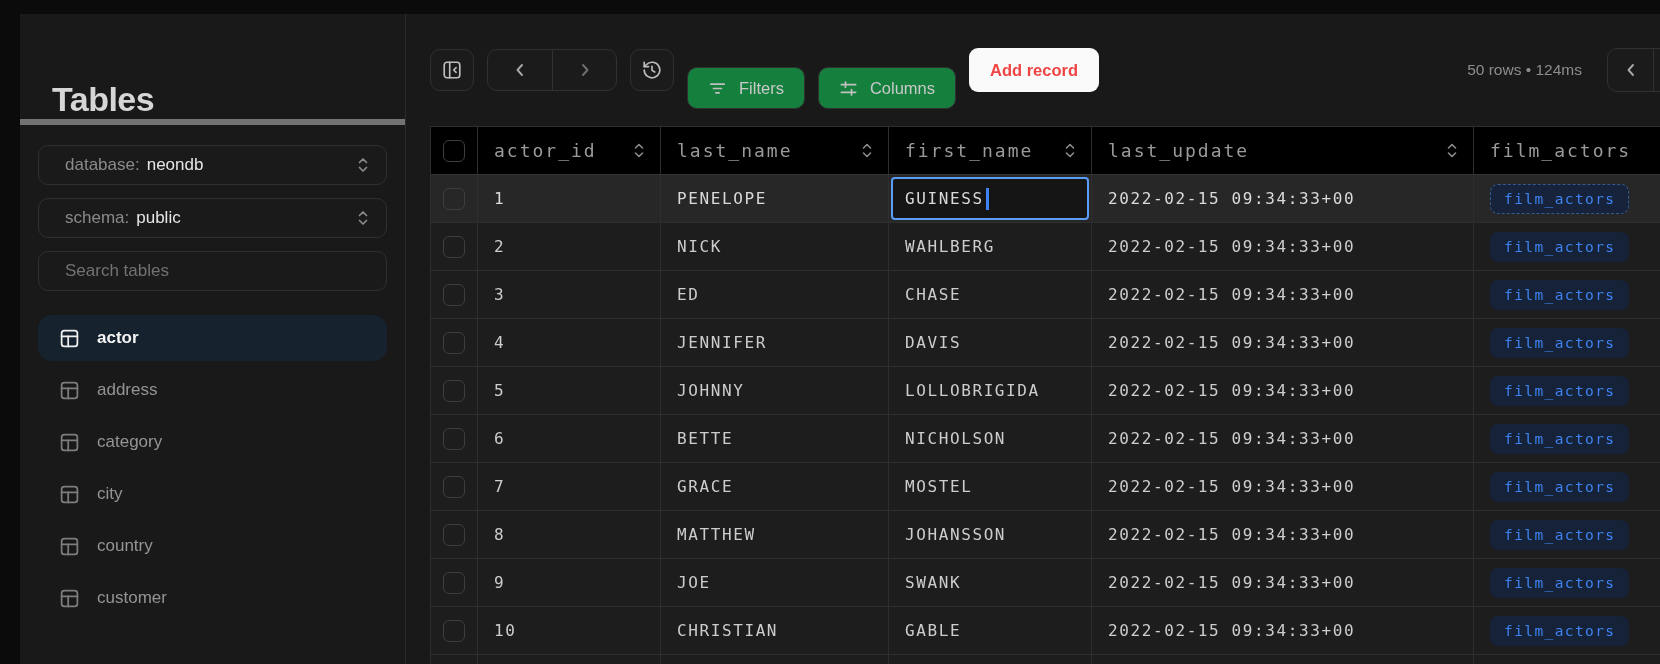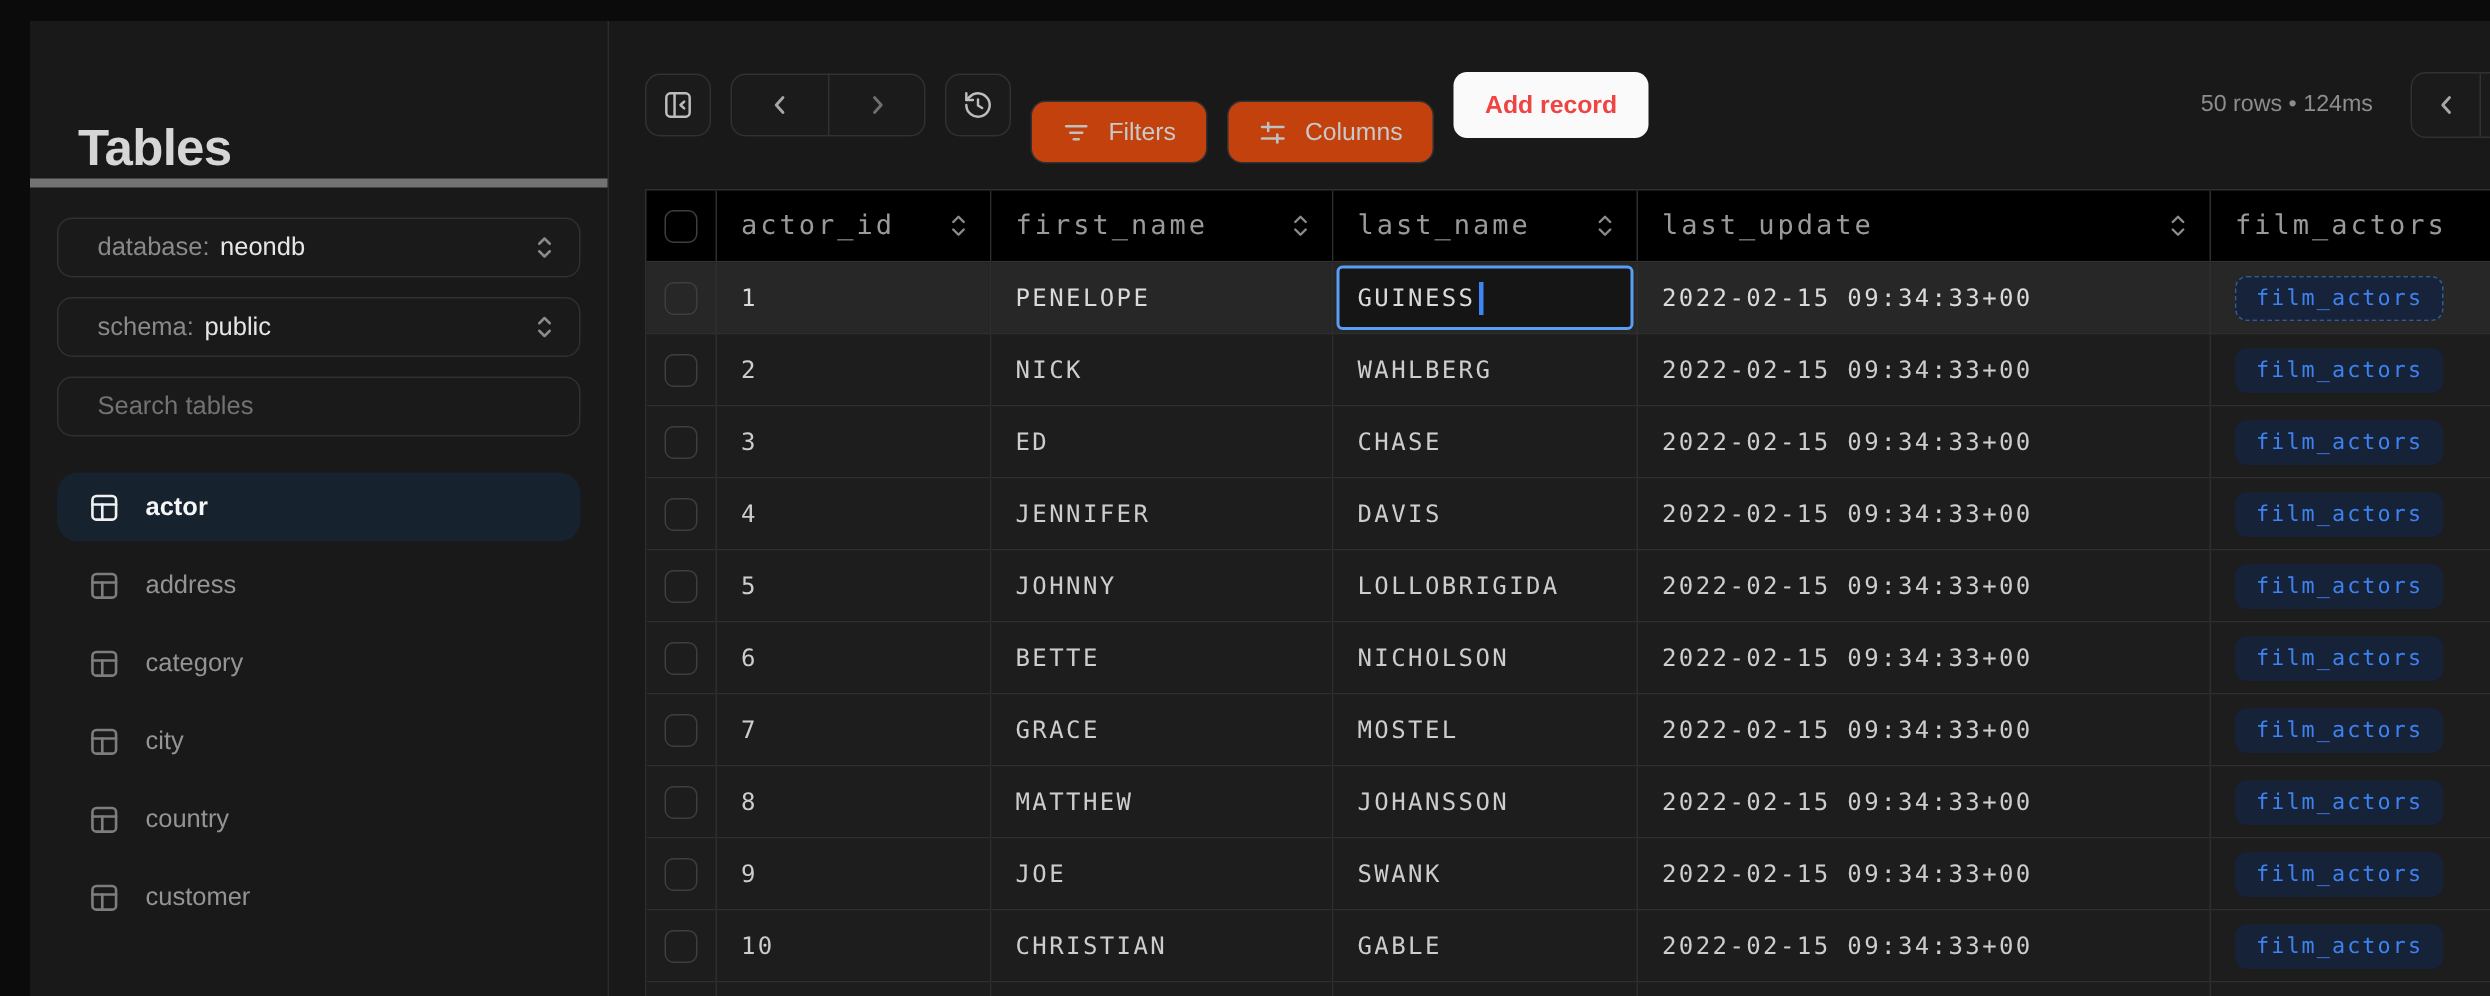--- a/index.html
+++ b/index.html
@@ -33,21 +33,21 @@
   .tlist-item.selected svg { stroke:#f0f0f0; }
 
   
   .main { flex:1; display:flex; flex-direction:column; min-width:0; }
   .toolbar { height:112px; flex:none; display:flex; align-items:center; padding-left:24px; gap:13px; }
   .icon-btn { width:44px; height:42px; flex:none; border:1px solid #313131; border-radius:10px;
               background:#1b1b1b; display:flex; align-items:center; justify-content:center; cursor:pointer; }
   .btn-group { display:flex; flex:none; border:1px solid #313131; border-radius:10px; background:#1b1b1b; overflow:hidden; height:42px; }
   .btn-group .seg { width:64px; display:flex; align-items:center; justify-content:center; cursor:pointer; }
   .btn-group .seg + .seg { border-left:1px solid #313131; }
-  .tbtn { height:42px; flex:none; border:1px solid #313131; border-radius:10px; background:#c2410c;
+  .tbtn { height:42px; flex:none; border:1px solid #313131; border-radius:10px; background:#15803d;
           display:flex; align-items:center; gap:12px; padding:0 20px; color:#c9c9c9; font-size:16.5px; cursor:pointer;margin-top:36px; }
   .btn-primary { height:44px; flex:none; border:none; border-radius:9px; background:#fafafa; color:#ef4444;
                  font-size:16.5px; font-weight:600; padding:0 21px; display:flex; align-items:center; cursor:pointer; }
   .status { margin-left:auto; color:#8d8d8d; font-size:15.5px; white-space:nowrap; flex:none;text-align:right; }
   .right-group { flex:none; margin-left:12px; margin-right:-59px; height:44px; width:112px;
                  border:1px solid #313131; border-radius:10px; background:#1b1b1b; display:flex; overflow:hidden; }
   .right-group .seg { width:45px; flex:none; display:flex; align-items:center; justify-content:center; cursor:pointer; }
   .right-group .seg + .seg { border-left:1px solid #313131; flex:1; }
 
   
@@ -240,30 +240,30 @@
         <div class="th">
           <span class="hlabel">actor_id</span>
           <span class="sort">
             <svg width="14" height="17" viewBox="0 0 14 17" fill="none" stroke="#8b8b8b" stroke-width="1.6" stroke-linecap="round" stroke-linejoin="round">
               <path d="M3.5 6 L7 2.5 L10.5 6"></path>
                 <path d="M3.5 11 L7 14.5 L10.5 11"></path>
             </svg>
           </span>
         </div>
         <div class="th">
-          <span class="hlabel">first_name</span>
+          <span class="hlabel">last_name</span>
           <span class="sort">
             <svg width="14" height="17" viewBox="0 0 14 17" fill="none" stroke="#8b8b8b" stroke-width="1.6" stroke-linecap="round" stroke-linejoin="round">
               <path d="M3.5 6 L7 2.5 L10.5 6"></path>
                 <path d="M3.5 11 L7 14.5 L10.5 11"></path>
             </svg>
           </span>
         </div>
         <div class="th">
-          <span class="hlabel">last_name</span>
+          <span class="hlabel">first_name</span>
           <span class="sort">
             <svg width="14" height="17" viewBox="0 0 14 17" fill="none" stroke="#8b8b8b" stroke-width="1.6" stroke-linecap="round" stroke-linejoin="round">
               <path d="M3.5 6 L7 2.5 L10.5 6"></path>
                 <path d="M3.5 11 L7 14.5 L10.5 11"></path>
             </svg>
           </span>
         </div>
         <div class="th">
           <span class="hlabel">last_update</span>
           <span class="sort">

